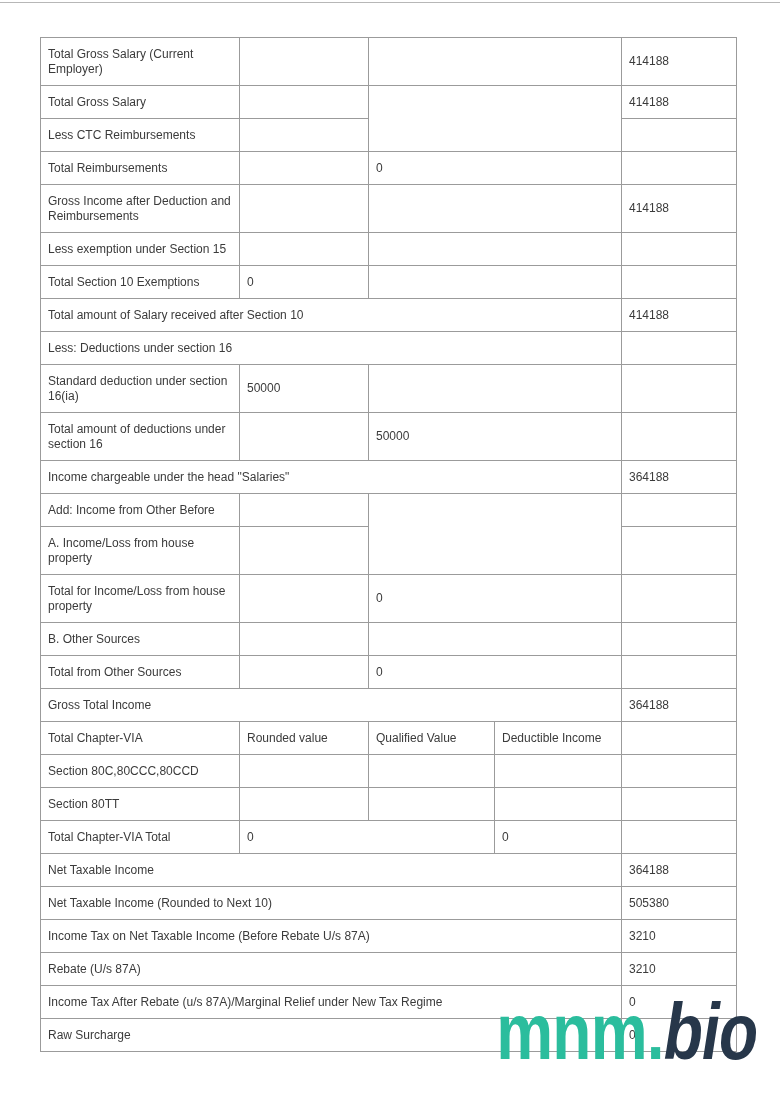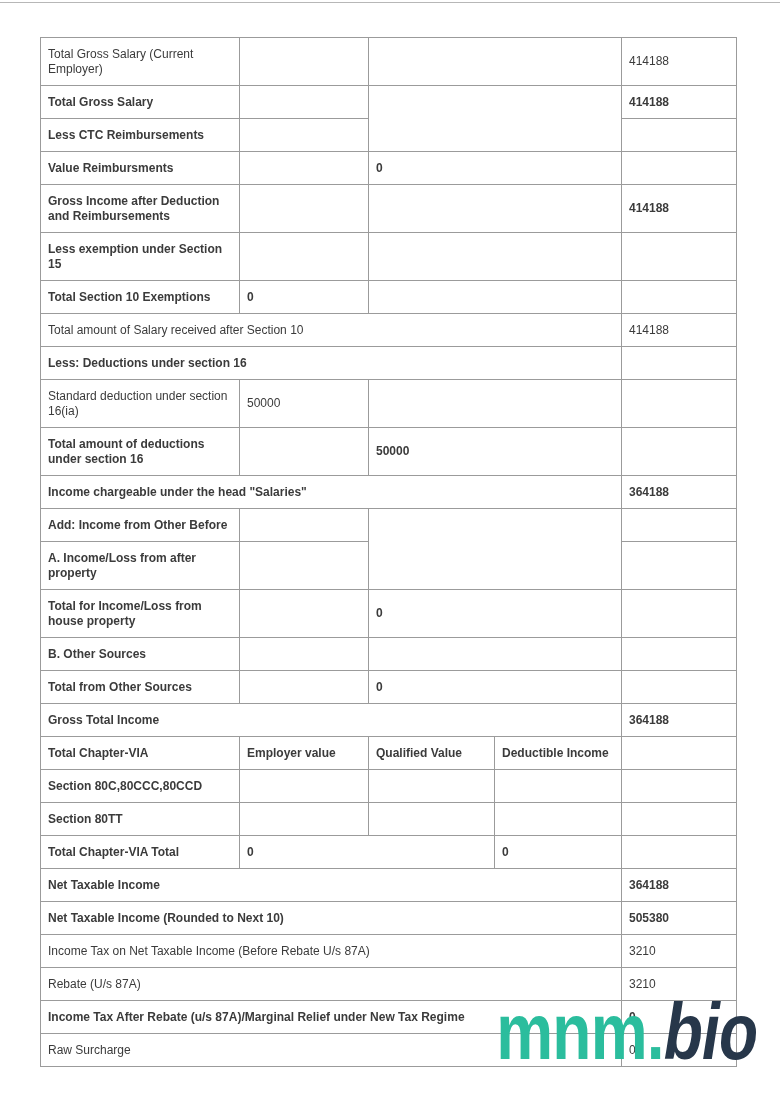--- a/index.html
+++ b/index.html
@@ -36,21 +36,21 @@
     padding: 8.5px 7px;
     font-size: 12px;
     line-height: 15px;
     color: #3b3b3b;
     vertical-align: middle;
     text-align: left;
     background: transparent;
     word-wrap: break-word;
   }
   #tax-table td.b {
-    font-weight: bold;
+    font-weight: normal;
   }
   #watermark {
     position: absolute;
     top: 992px;
     right: 23px;
     font-size: 80px;
     font-weight: bold;
     line-height: 1;
     letter-spacing: -1px;
     white-space: nowrap;
@@ -90,21 +90,21 @@
           <td></td>
           <td colspan="2" rowspan="2"></td>
           <td class="b">414188</td>
         </tr>
         <tr>
           <td class="b">Less CTC Reimbursements</td>
           <td></td>
           <td></td>
         </tr>
         <tr>
-          <td class="b">Value Reimbursments</td>
+          <td class="b">Total Reimbursements</td>
           <td></td>
           <td colspan="2" class="b">0</td>
           <td></td>
         </tr>
         <tr>
           <td class="b">Gross Income after Deduction and Reimbursements</td>
           <td></td>
           <td colspan="2"></td>
           <td class="b">414188</td>
         </tr>
@@ -144,21 +144,21 @@
           <td colspan="4" class="b">Income chargeable under the head "Salaries"</td>
           <td class="b">364188</td>
         </tr>
         <tr>
           <td class="b">Add: Income from Other Before</td>
           <td></td>
           <td colspan="2" rowspan="2"></td>
           <td></td>
         </tr>
         <tr>
-          <td class="b">A. Income/Loss from after property</td>
+          <td class="b">A. Income/Loss from house property</td>
           <td></td>
           <td></td>
         </tr>
         <tr>
           <td class="b">Total for Income/Loss from house property</td>
           <td></td>
           <td colspan="2" class="b">0</td>
           <td></td>
         </tr>
         <tr>
@@ -172,21 +172,21 @@
           <td></td>
           <td colspan="2" class="b">0</td>
           <td></td>
         </tr>
         <tr>
           <td colspan="4" class="b">Gross Total Income</td>
           <td class="b">364188</td>
         </tr>
         <tr>
           <td class="b">Total Chapter-VIA</td>
-          <td class="b">Employer value</td>
+          <td class="b">Rounded value</td>
           <td class="b">Qualified Value</td>
           <td class="b">Deductible Income</td>
           <td></td>
         </tr>
         <tr>
           <td class="b">Section 80C,80CCC,80CCD</td>
           <td></td>
           <td></td>
           <td></td>
           <td></td>

